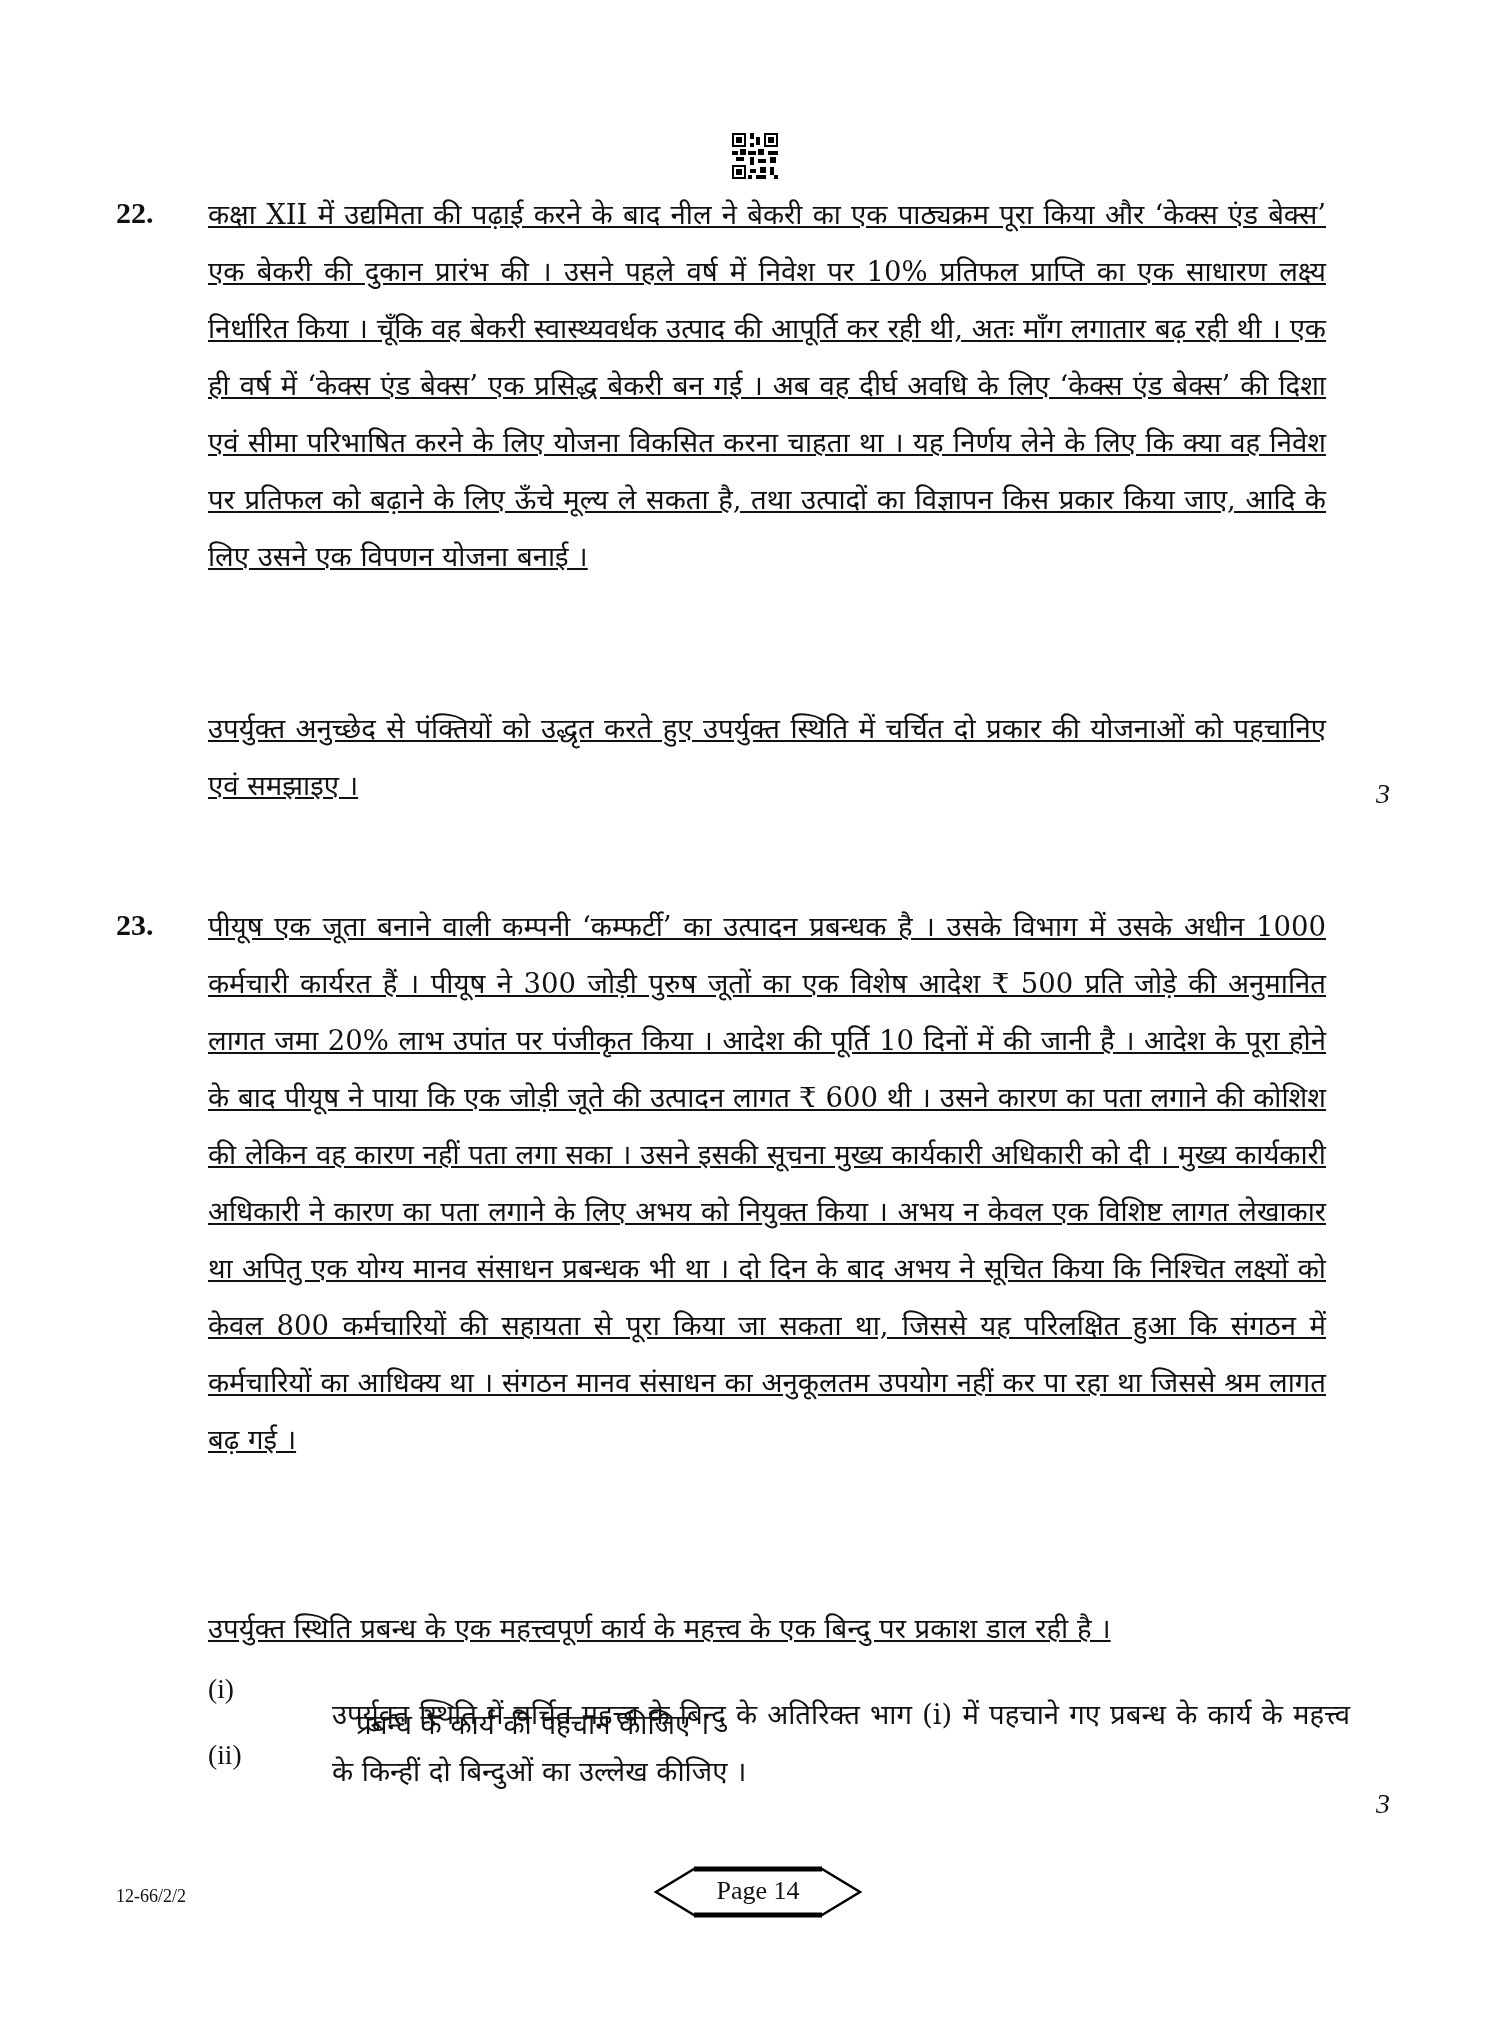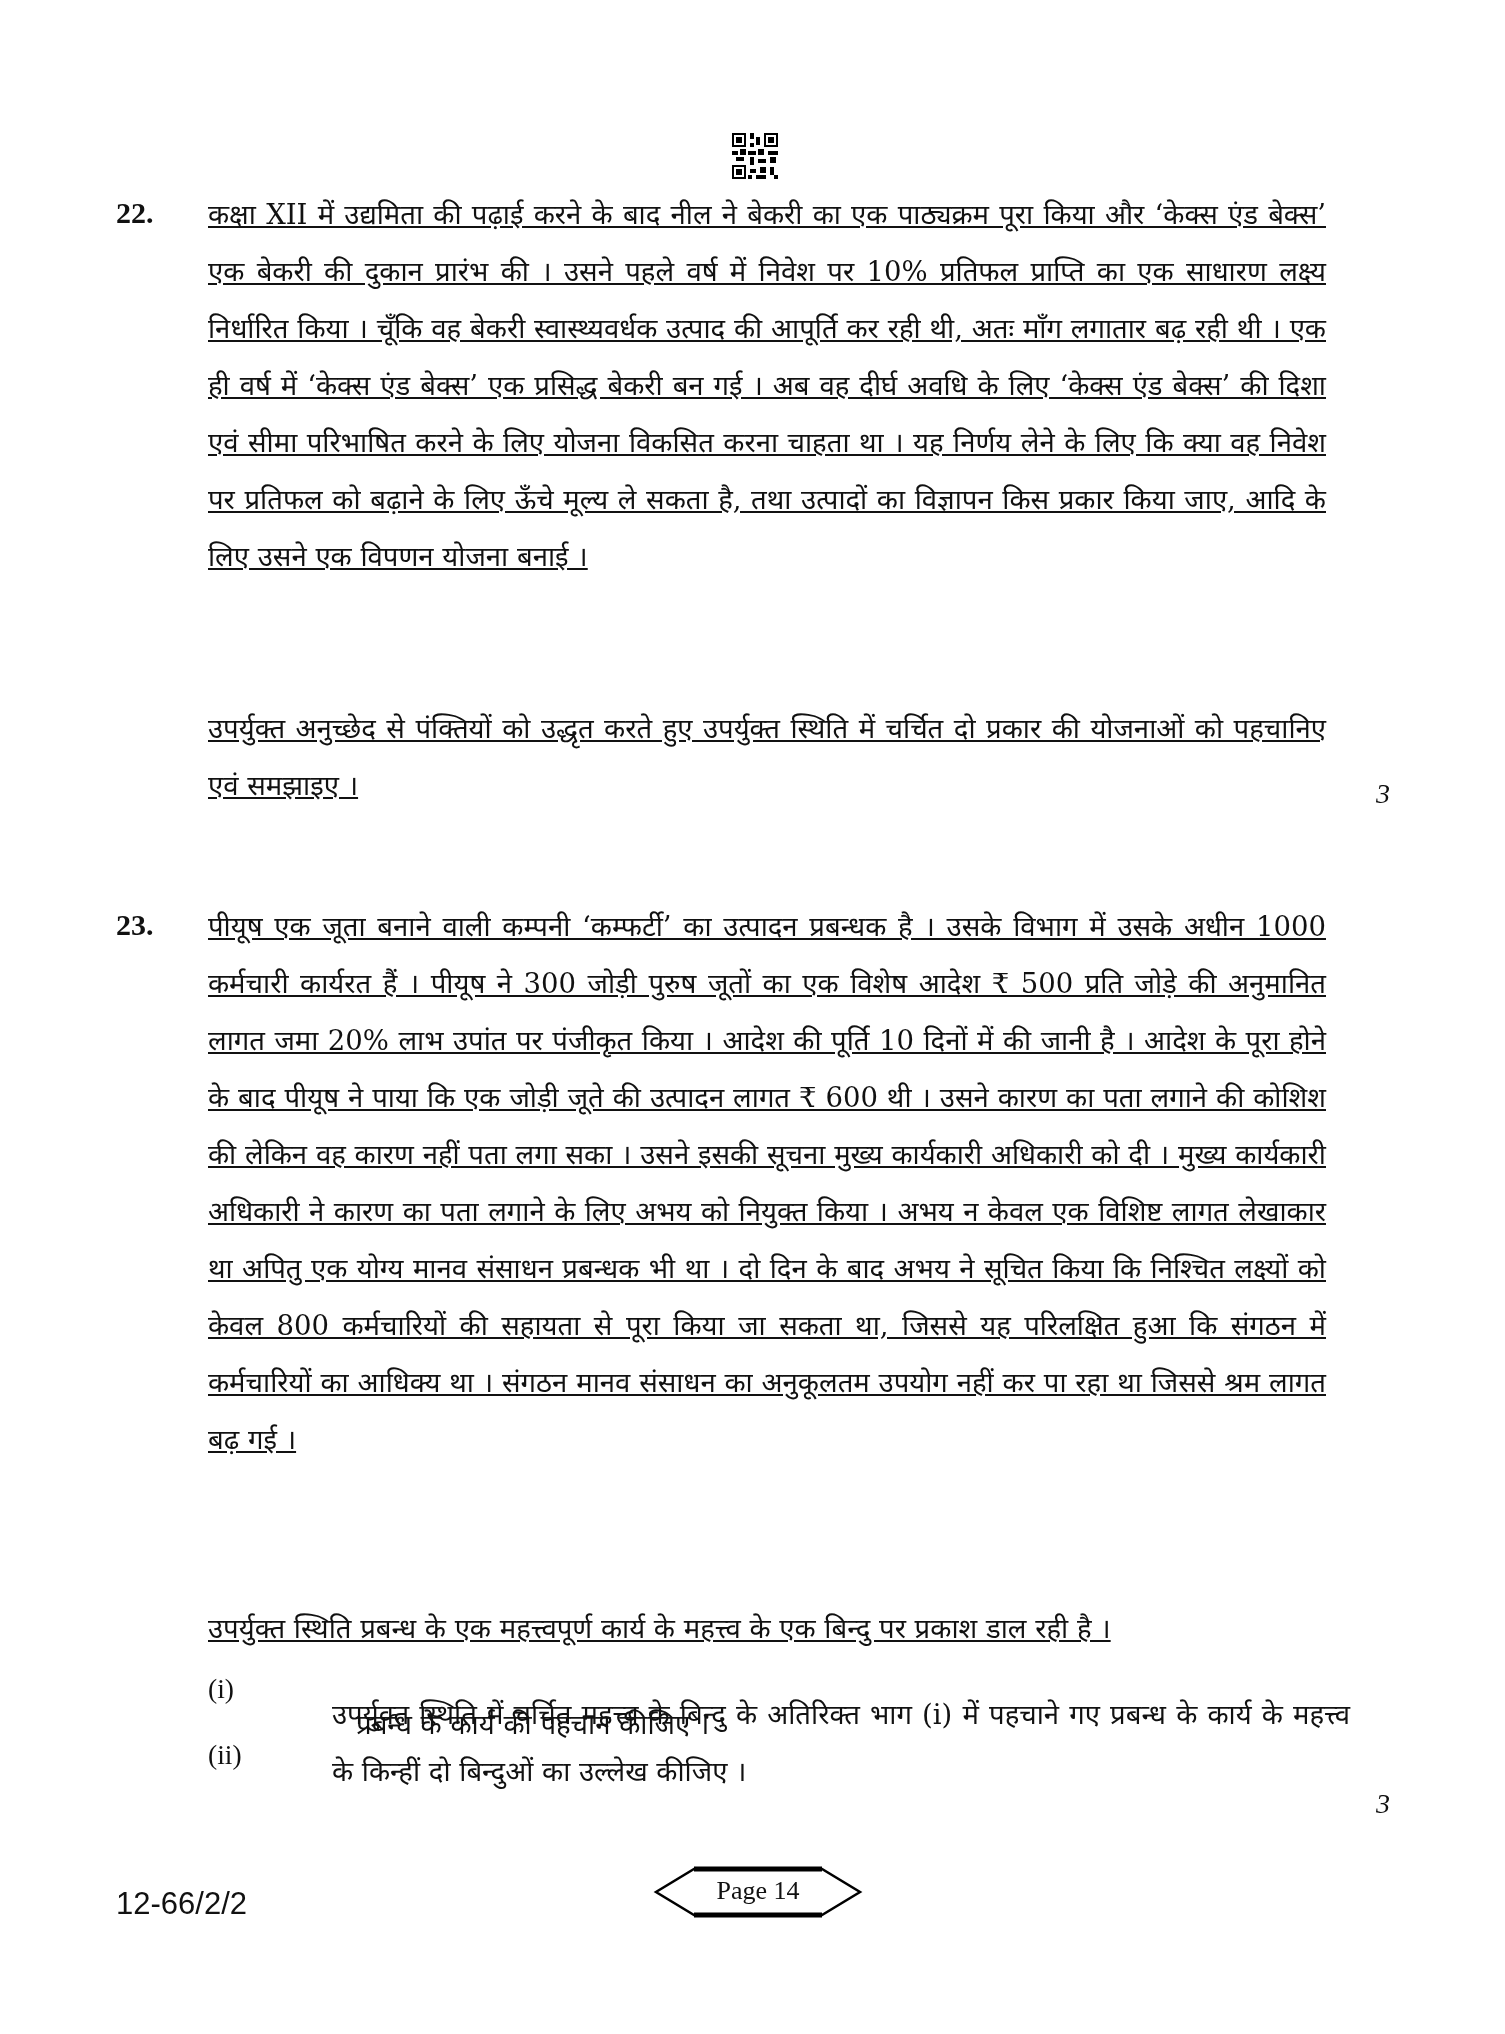--- a/index.html
+++ b/index.html
@@ -9,22 +9,22 @@
   .qnum { position: absolute; left: 116px; font-family: "Liberation Serif", serif;
           font-weight: bold; font-size: 30px; }
   .para { position: absolute; left: 208px; width: 1118px; font-size: 27.5px;
           line-height: 57px; text-align: justify; text-align-last: left; text-decoration: underline; }
   .marks { position: absolute; left: 1376px; font-style: italic; font-size: 28px;
            font-family: "Liberation Serif", serif; }
   .sub { position: absolute; left: 208px; font-size: 27.5px; line-height: 57px; }
   .sub .lbl { display: inline-block; width: 100px; font-family: "Liberation Serif", serif; }
   .sub-body { position: absolute; left: 308px; width: 1018px; font-size: 27.5px;
               line-height: 57px; text-align: justify; }
-  .footer-code { position: absolute; left: 116px; top: 1886px; font-size: 31px;
-                 font-family: Liberation Sans, sans-serif; }
+  .footer-code { position: absolute; left: 116px; top: 1886px; font-size: 18px;
+                 font-family: Liberation Serif, serif; }
   .page-badge { position: absolute; left: 650px; top: 1866px; width: 216px; height: 36px; }
   .page-badge svg { position: absolute; left: 0; top: 0; }
   .page-badge span { position: absolute; left: 0; width: 216px; top: 10px; text-align: center;
                      font-size: 26px; font-family: "Liberation Serif", serif; }
 </style>
 </head>
 <body>
 
 <div class="qr">
   <svg width="46" height="46" viewBox="0 0 23 23" shape-rendering="crispEdges">

